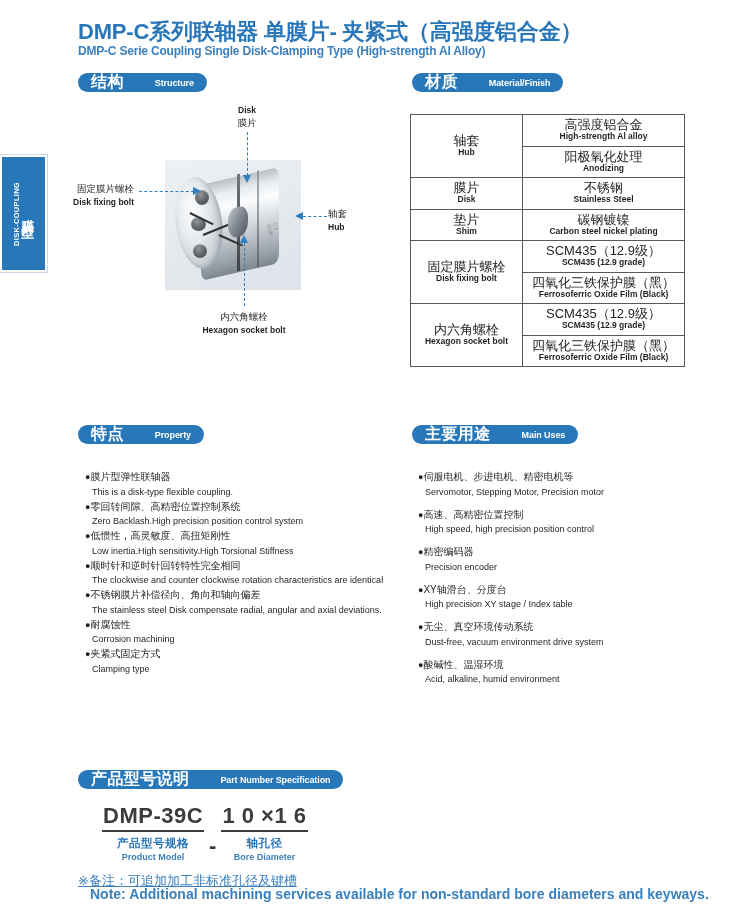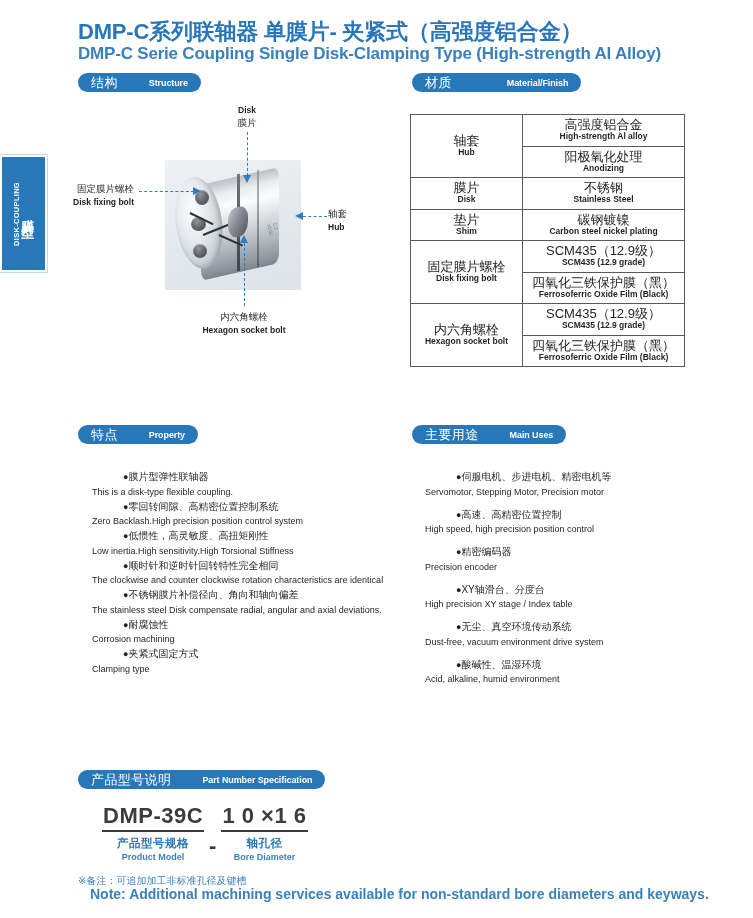--- a/index.html
+++ b/index.html
@@ -63,54 +63,54 @@
     font-size: 22px;
     font-weight: bold;
     color: #2876b8;
     letter-spacing: -0.2px;
     white-space: nowrap;
   }
   #title-en {
     position: absolute;
     left: 78px;
     top: 44px;
-    font-size: 17px;
+    font-size: 12px;
     font-weight: bold;
     color: #3a80bd;
     letter-spacing: -0.2px;
     white-space: nowrap;
   }
   
   .badge {
     position: absolute;
     height: 19px;
     background: #2878b9;
     border-radius: 10px;
     display: flex;
     align-items: center;
     padding: 0 13px;
     box-sizing: border-box;
     white-space: nowrap;
   }
   .badge .b-cn {
     color: #ffffff;
-    font-size: 13px;
-    font-weight: normal;
+    font-size: 16px;
+    font-weight: bold;
     letter-spacing: 0.4px;
   }
   .badge .b-en {
     color: #ffffff;
     font-size: 9px;
     font-weight: bold;
     margin-left: 5px;
     letter-spacing: -0.1px;
     padding-left: 26px;
   }
   #badge-structure { left: 78px; top: 73px; }
-  #badge-material  { left: 412px; top: 73px; gap: 24px; }
+  #badge-material  { left: 412px; top: 73px; }
   #badge-property  { left: 78px; top: 425px; }
   #badge-uses      { left: 412px; top: 425px; }
   #badge-partnum   { left: 78px; top: 770px; }
 
   
   #diagram {
     position: absolute;
     left: 62px;
     top: 98px;
     width: 340px;
@@ -251,21 +251,20 @@
   }
   #list-property { left: 85px; top: 470px; }
   #list-uses { left: 418px; top: 470px; }
   .bitem { margin-bottom: 1px; }
   .bitem.spaced { margin-bottom: 9px; }
   .bitem .cn {
     font-size: 10px;
     line-height: 14.5px;
     color: #231f20;
     white-space: nowrap;
-    margin-left: 38px;
   }
   .bitem .cn .dot { font-size: 9px; margin-right: 0px; }
   .bitem .en {
     font-size: 9px;
     font-weight: normal;
     line-height: 14px;
     color: #231f20;
     padding-left: 7px;
     white-space: nowrap;
   }
@@ -311,24 +310,25 @@
     color: #3a80bd;
     margin-top: 1px;
     white-space: nowrap;
   }
   #note {
     position: absolute;
     left: 78px;
     top: 873px;
   }
   #note .n-cn {
-    font-size: 10px;
+    font-size: 13px;
     color: #3a80bd;
     line-height: 15px;
     white-space: nowrap;
+    text-decoration: underline;
   }
   #note .n-en {
     font-size: 14px;
     font-weight: bold;
     color: #3a80bd;
     line-height: 13px;
     padding-left: 12px;
     white-space: nowrap;
   }
 </style>

